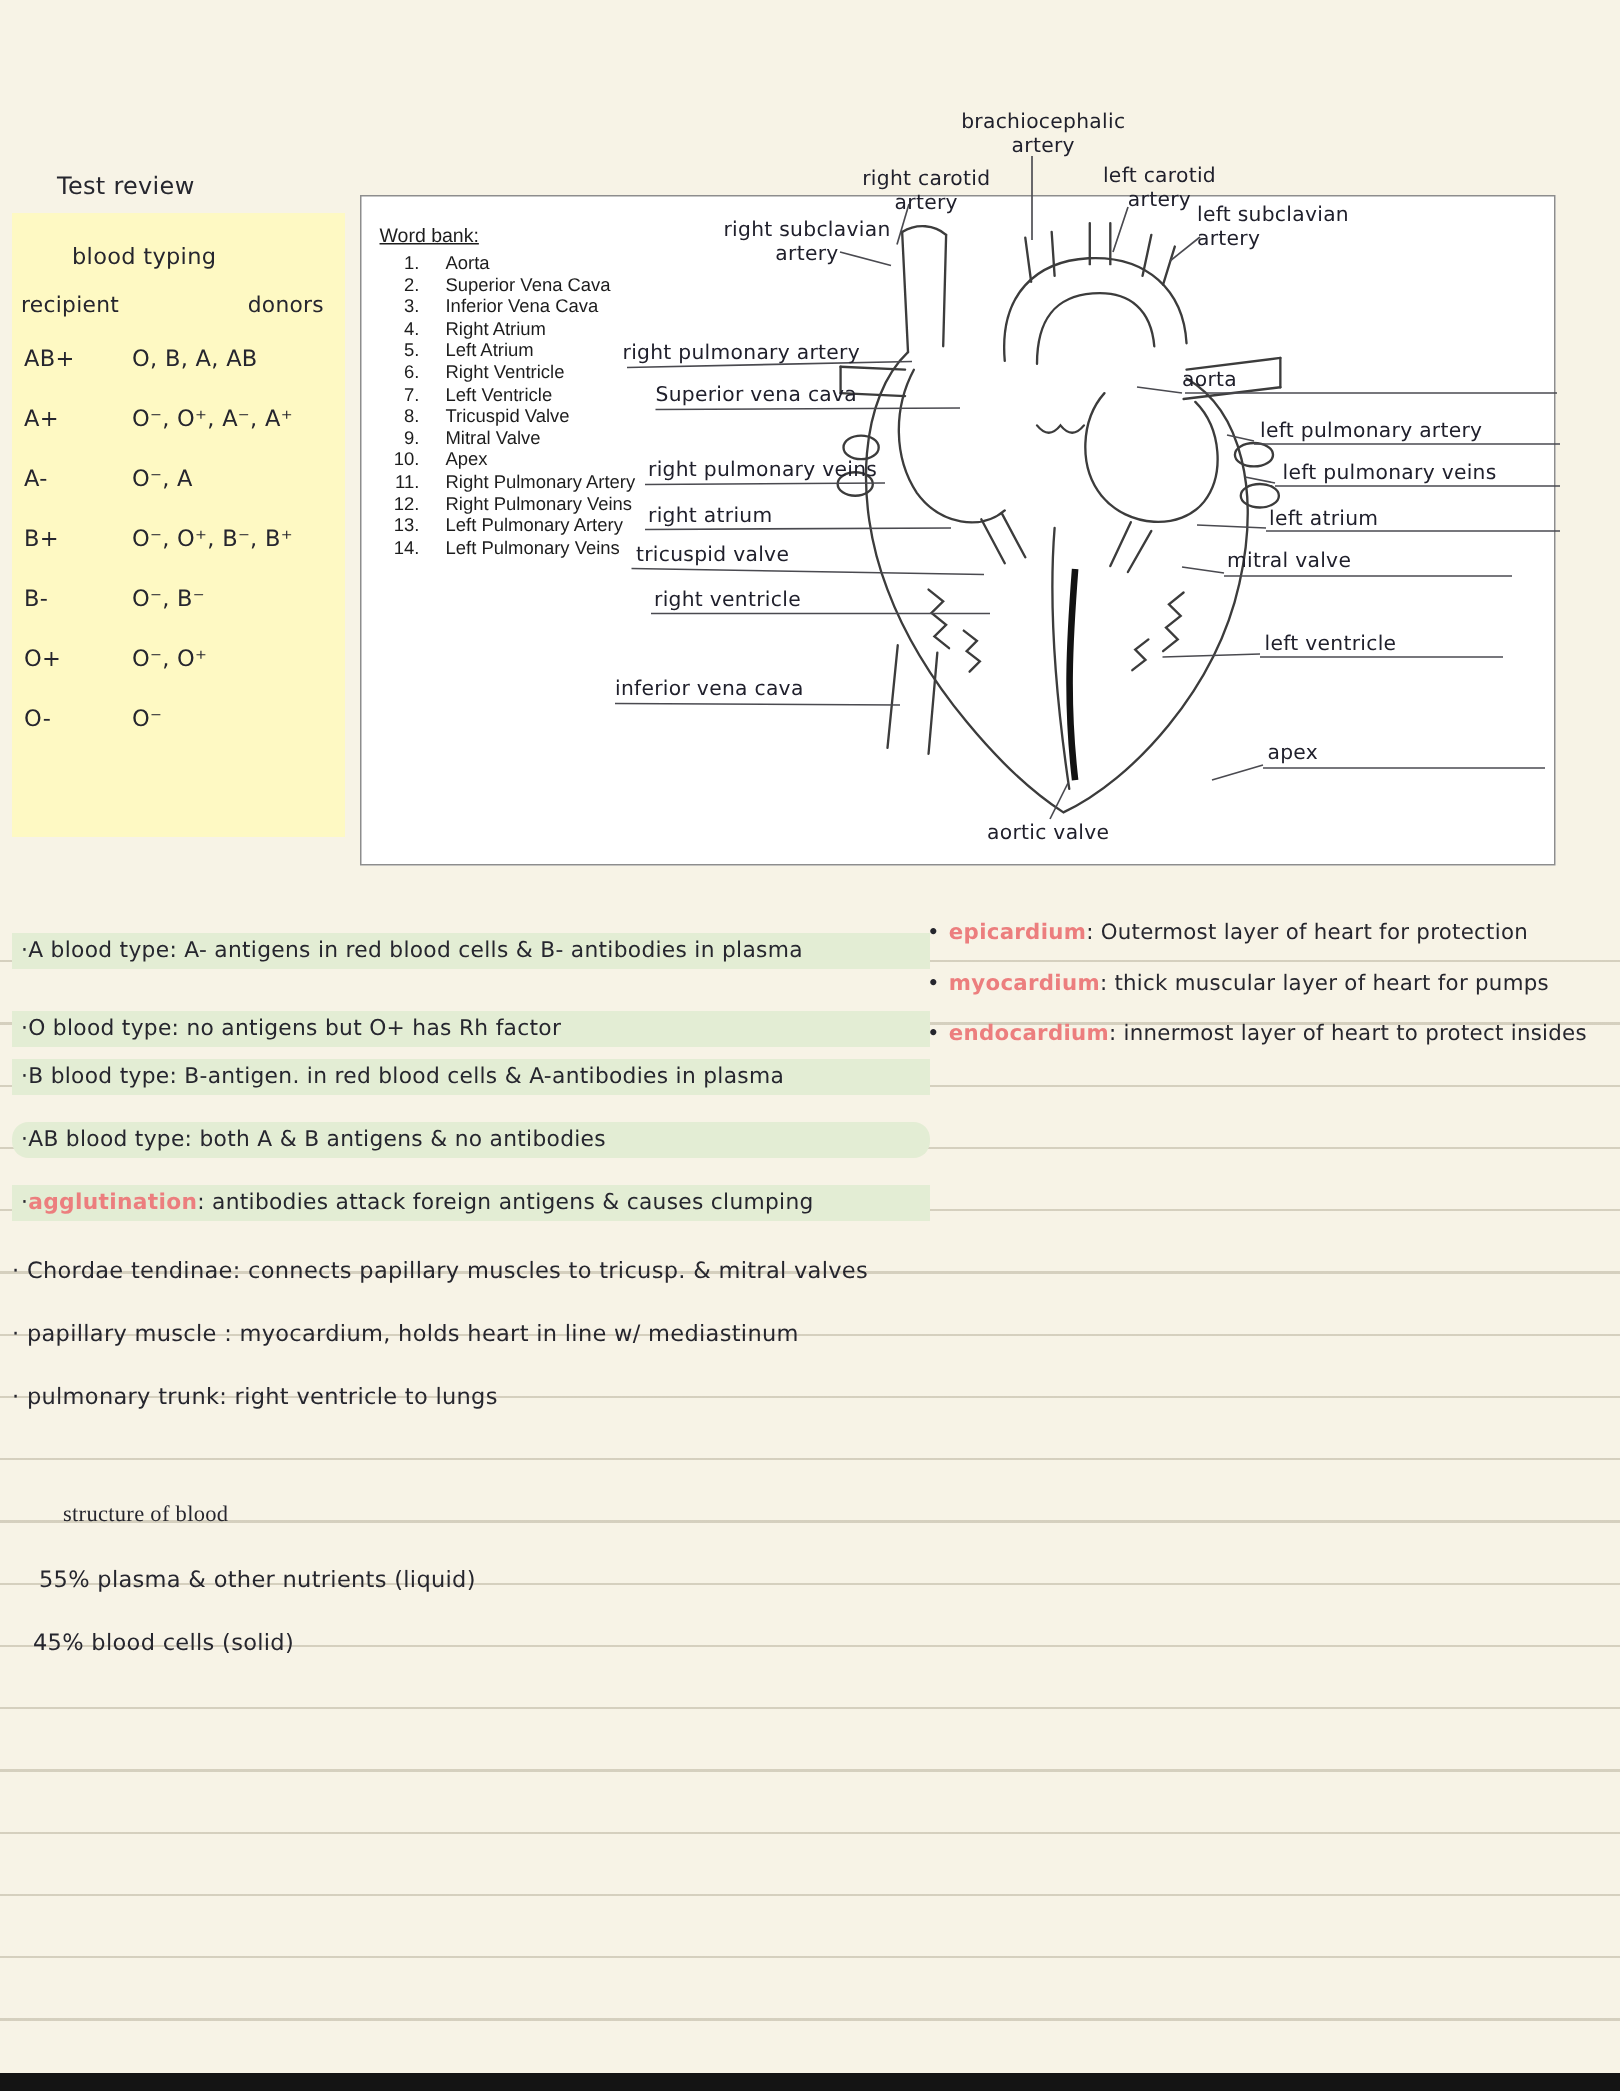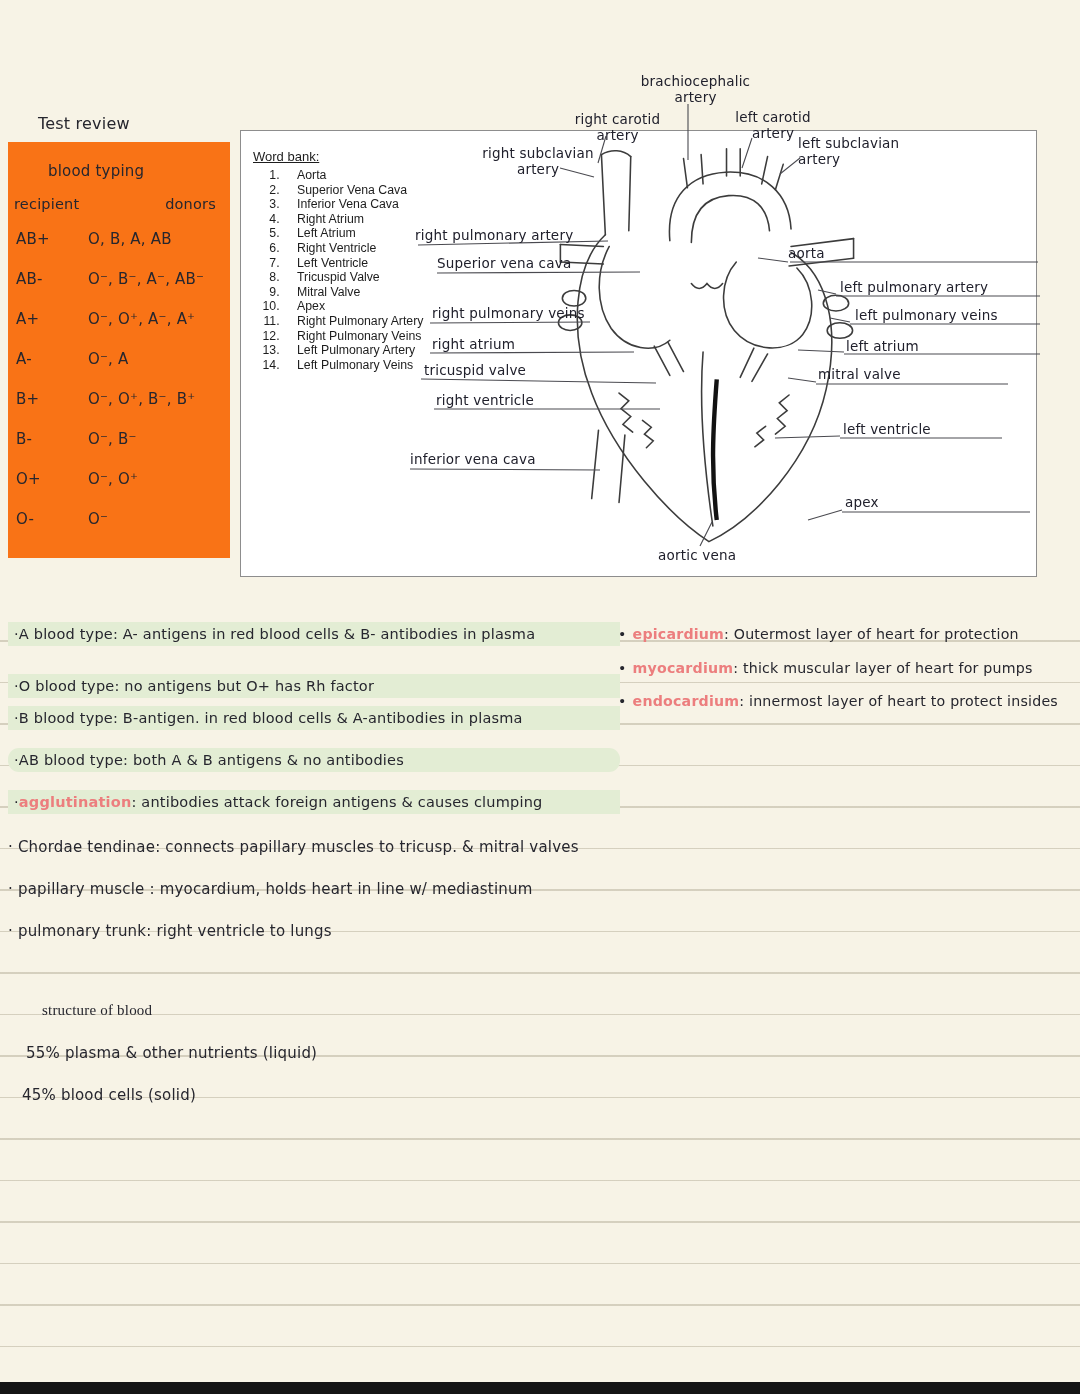--- a/index.html
+++ b/index.html
@@ -6,41 +6,41 @@
   .page{position:relative;width:1080px;height:1394px;margin:0 auto;background:#f7f3e6;
         font-family:"DejaVu Sans", sans-serif;color:#26262e;overflow:hidden;}
   .ruled{position:absolute;left:0;right:0;top:600px;bottom:12px;
          background:repeating-linear-gradient(to bottom,transparent 0 40px,rgba(158,150,126,.38) 40px 41.5px);}
   .hand{font-family:"DejaVu Sans", sans-serif;letter-spacing:.2px;}
   .abs{position:absolute;}
   .nowrap{white-space:nowrap;}
   .pink{color:#ec7e7e;font-weight:bold;}
   .page-title{left:38px;top:114px;font-size:16px;}
   
-  .bt{left:8px;top:142px;width:222px;height:416px;background:#f97316;font-size:15px;}
+  .bt{left:8px;top:142px;width:222px;height:416px;background:#fef9c3;font-size:15px;}
   .bt-title{padding:20px 0 0 40px;font-size:15px;}
   .bt-head{display:flex;padding:16px 14px 0 6px;justify-content:space-between;font-size:14.5px;}
   .bt-rows{padding:10px 6px 0 8px;}
   .bt-row{display:flex;height:40px;line-height:34px;}
   .bt-row .r{width:72px;}
   .bt-row .d{flex:1;}
   
   .dbox{left:240px;top:130px;width:795px;height:445px;background:#ffffff;border:1px solid #8d8d8d;}
   .wb{position:absolute;left:12px;top:18px;font-family:"Liberation Sans", sans-serif;color:#1d1d1d;}
   .wb-title{font-size:13px;text-decoration:underline;}
   .wb ol{margin:4px 0 0 0;padding-left:30px;}
   .wb li{font-size:12.3px;line-height:14.6px;padding-left:14px;}
   .heart-svg{position:absolute;left:300px;top:6px;}
   .leader{position:absolute;left:0;top:0;width:1080px;height:1394px;pointer-events:none;}
   .dlabel{position:absolute;font-size:13.5px;line-height:1.15;color:#20202c;}
   .center{text-align:center;}
   
   .note-row{position:absolute;left:8px;width:600px;background:#e3edd4;padding:4px 6px;font-size:14.5px;}
   .layers{position:absolute;left:618px;top:612px;width:460px;font-size:14.2px;}
-  .layer-item{margin-bottom:13px;line-height:1.45;margin-top:12px;}
+  .layer-item{margin-bottom:13px;line-height:1.45;}
   .bullet{margin-right:6px;}
   .xnote{position:absolute;left:8px;font-size:15px;}
   .bstruct{font-size:15px;}
   .bottom-bar{position:absolute;left:0;right:0;bottom:0;height:12px;background:#141414;}
   svg line{stroke:#4a4a50;stroke-width:1.1;}
 </style>
 </head>
 <body>
 
 <div class="page">
@@ -51,24 +51,20 @@
   <div class="abs bt hand">
     <div class="bt-title">blood typing</div>
     <div class="bt-head">
       <span>recipient</span>
       <span>donors</span>
     </div>
     <div class="bt-rows">
       <div class="bt-row">
           <span class="r">AB+</span>
           <span class="d">O, B, A, AB</span>
-        </div>
-      <div class="bt-row">
-          <span class="r">AB-</span>
-          <span class="d">O⁻, B⁻, A⁻, AB⁻</span>
         </div>
       <div class="bt-row">
           <span class="r">A+</span>
           <span class="d">O⁻, O⁺, A⁻, A⁺</span>
         </div>
       <div class="bt-row">
           <span class="r">A-</span>
           <span class="d">O⁻, A</span>
         </div>
       <div class="bt-row">
@@ -212,21 +208,21 @@
   <div class="dlabel hand nowrap" style="left:855px;top:308px;">left pulmonary veins</div>
   <div class="dlabel hand nowrap" style="left:432px;top:306px;">right pulmonary veins</div>
   <div class="dlabel hand nowrap" style="left:432px;top:337px;">right atrium</div>
   <div class="dlabel hand nowrap" style="left:846px;top:339px;">left atrium</div>
   <div class="dlabel hand nowrap" style="left:424px;top:363px;">tricuspid valve</div>
   <div class="dlabel hand nowrap" style="left:818px;top:367px;">mitral valve</div>
   <div class="dlabel hand nowrap" style="left:436px;top:393px;">right ventricle</div>
   <div class="dlabel hand nowrap" style="left:843px;top:422px;">left ventricle</div>
   <div class="dlabel hand nowrap" style="left:410px;top:452px;">inferior vena cava</div>
   <div class="dlabel hand nowrap" style="left:845px;top:495px;">apex</div>
-  <div class="dlabel hand nowrap" style="left:658px;top:548px;">aortic vena</div>
+  <div class="dlabel hand nowrap" style="left:658px;top:548px;">aortic valve</div>
 
   <div class="note-row hand" style="top:622px;">·A blood type: A- antigens in red blood cells &amp; B- antibodies in plasma</div>
   <div class="note-row hand" style="top:664px;margin-top:10px;">·O blood type: no antigens but O+ has Rh factor</div>
   <div class="note-row hand" style="top:706px;">·B blood type: B-antigen. in red blood cells &amp; A-antibodies in plasma</div>
   <div class="note-row hand" style="top:748px;border-radius:11px;">·AB blood type: both A &amp; B antigens &amp; no antibodies</div>
   <div class="note-row hand" style="top:790px;">
     <span>·</span><span class="pink">agglutination</span><span>: antibodies attack foreign antigens &amp; causes clumping</span>
   </div>
 
   <div class="layers hand">

